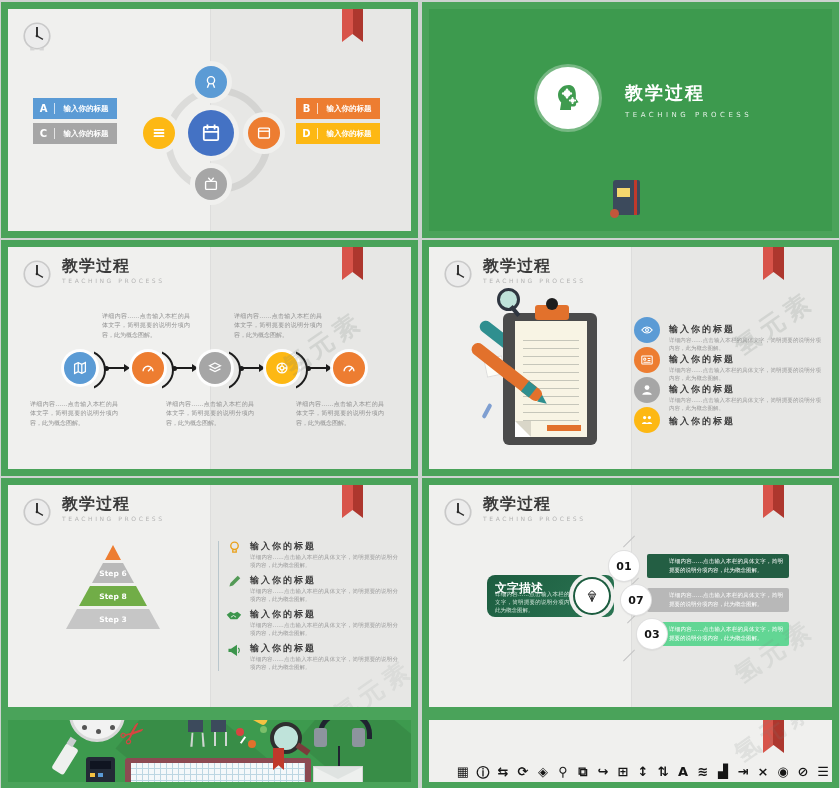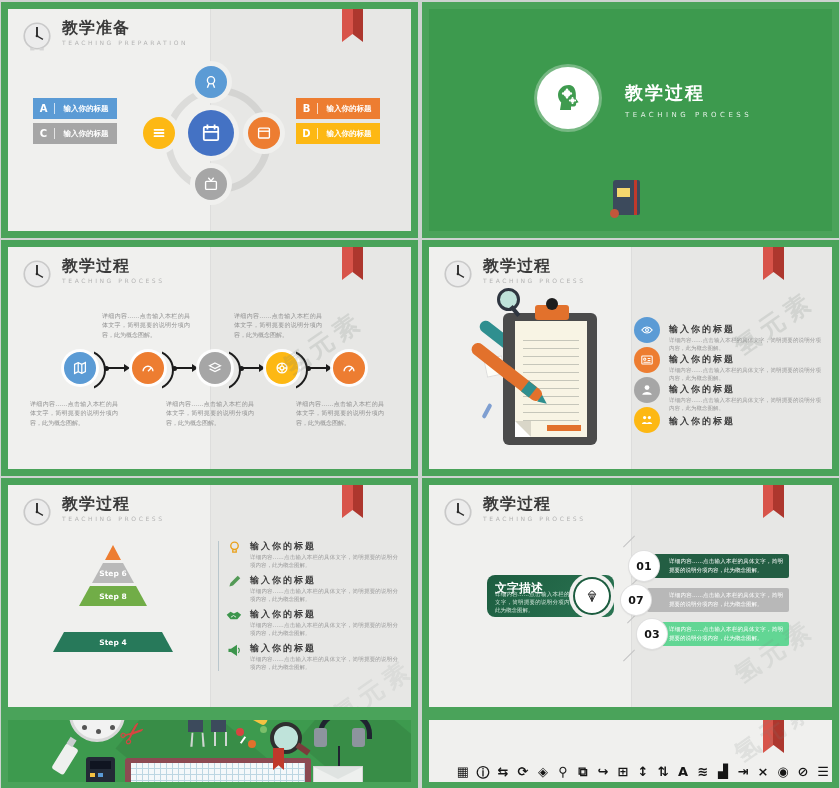--- a/index.html
+++ b/index.html
@@ -60,24 +60,20 @@
  <div class="paper fold">
   <div class="hdr">
    <svg class="ic" width="34" height="34" viewBox="0 0 40 40">
           <circle cx="20" cy="20" r="15" fill="#ececec" stroke="#c9c9c9" stroke-width="2"></circle>
           <circle cx="20" cy="20" r="1.6" fill="#2b2b2b"></circle>
           <line x1="20" y1="20" x2="20" y2="9.5" stroke="#2b2b2b" stroke-width="2.2"></line>
           <line x1="20" y1="20" x2="27" y2="24" stroke="#2b2b2b" stroke-width="1.6"></line>
           <rect x="12" y="34" width="5" height="3" fill="#d6d6d6"></rect>
           <rect x="23" y="34" width="5" height="3" fill="#d6d6d6"></rect>
         </svg>
-   <div>
-          <div class="ttl">教学准备</div>
-        <div class="sub">TEACHING PREPARATION</div>
-        </div>
   </div>
   <div class="bm"></div>
 
   <div class="ring"></div>
   <div class="c" style="left:187px;top:57px;width:32px;height:32px;background:#5b9bd5;box-shadow:0 0 0 5px #f0f0ee">
     <svg class="ic" width="18" height="18" viewBox="0 0 20 20" fill="none" stroke="#fff" stroke-width="1.5">
           <circle cx="10" cy="8" r="4"></circle>
           <path d="M8 11.5l-2 5M12 11.5l2 5"></path>
         </svg>
       </div>
@@ -312,22 +308,22 @@
   <div class="bm"></div>
   <div class="wm" style="left:320px;top:190px;opacity:.6">氢元素</div>
 
   <div class="pyr" style="top:60px;height:15px;background:#ed7d31;clip-path:polygon(70px 0,78px 100%,62px 100%)"></div>
   <div class="pyr" style="top:78px;height:20px;background:#b9b9b9;clip-path:polygon(60px 0,80px 0,91px 100%,49px 100%)">
         <span>Step 6</span>
       </div>
   <div class="pyr" style="top:101px;height:20px;background:#71ad47;clip-path:polygon(47px 0,93px 0,104px 100%,36px 100%)">
         <span>Step 8</span>
       </div>
-  <div class="pyr" style="top:147px;height:20px;background:#27795a;clip-path:polygon(21px 0,119px 0,130px 100%,10px 100%)">
-        <span>Step 4</span>
+  <div class="pyr" style="top:124px;height:20px;background:#c6c6c6;clip-path:polygon(34px 0,106px 0,117px 100%,23px 100%)">
+        <span>Step 3</span>
       </div>
 
   <div class="vline" style="left:210px;top:56px;height:130px"></div>
 
   <div class="abs" style="left:218px;top:54px">
         <svg class="ic" width="17" height="17" viewBox="0 0 20 20" fill="none" stroke="#f2a71b" stroke-width="1.6">
           <circle cx="10" cy="8" r="4.4"></circle>
           <path d="M8 12.5v3h4v-3"></path>
         </svg>
       </div>
@@ -391,21 +387,21 @@
       </div>
 
   <div class="diag" style="left:192px;top:56px"></div>
   <div class="diag" style="left:196px;top:98px"></div>
   <div class="diag" style="left:196px;top:132px"></div>
   <div class="diag" style="left:192px;top:170px"></div>
 
   <div class="bar" style="top:69px;background:#235e43">详细内容……点击输入本栏的具体文字，简明扼要的说明分项内容，此为概念图解。</div>
   <div class="bar" style="top:103px;background:#b8b8b8">详细内容……点击输入本栏的具体文字，简明扼要的说明分项内容，此为概念图解。</div>
   <div class="bar" style="top:137px;background:#62d694">详细内容……点击输入本栏的具体文字，简明扼要的说明分项内容，此为概念图解。</div>
-  <div class="numc" style="left:200px;top:66px">01</div>
+  <div class="numc" style="left:180px;top:66px">01</div>
   <div class="numc" style="left:192px;top:100px">07</div>
   <div class="numc" style="left:208px;top:134px">03</div>
  </div>
 </div>
 
 <div class="cell" style="left:1px;top:713px;height:76px">
  <div class="paper green">
   <div class="abs" style="left:120px;top:-6px;width:140px;height:90px;background:rgba(0,0,0,.08);transform:rotate(40deg)"></div>
   <div class="abs" style="left:300px;top:-10px;width:120px;height:80px;background:rgba(0,0,0,.08);transform:rotate(40deg)"></div>
   <div class="abs" style="left:61px;top:-34px;width:50px;height:50px;border-radius:50%;background:#f2f2f2;border:3px solid #d8d8d8">

